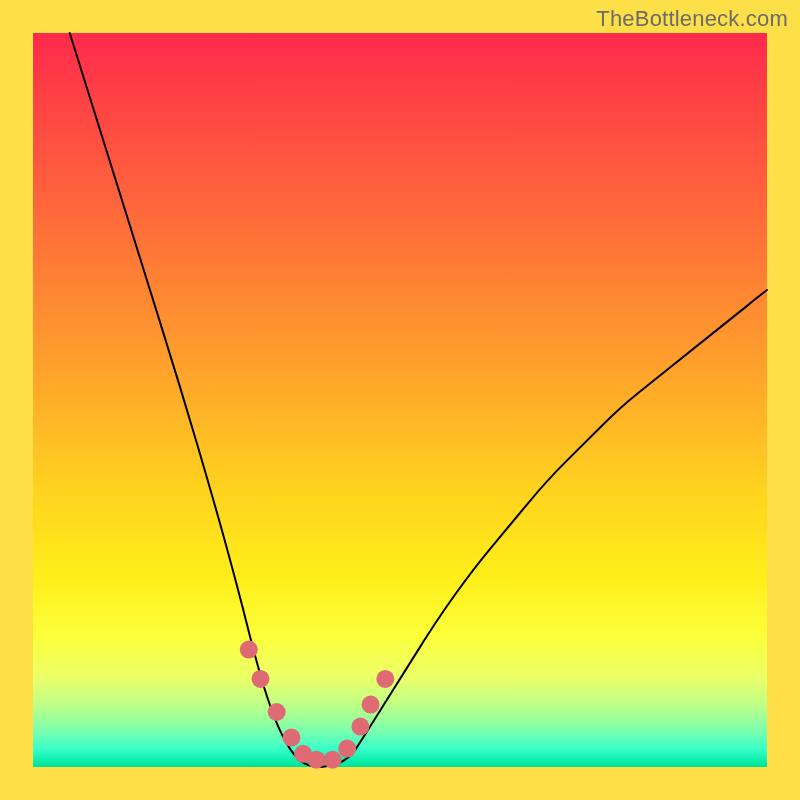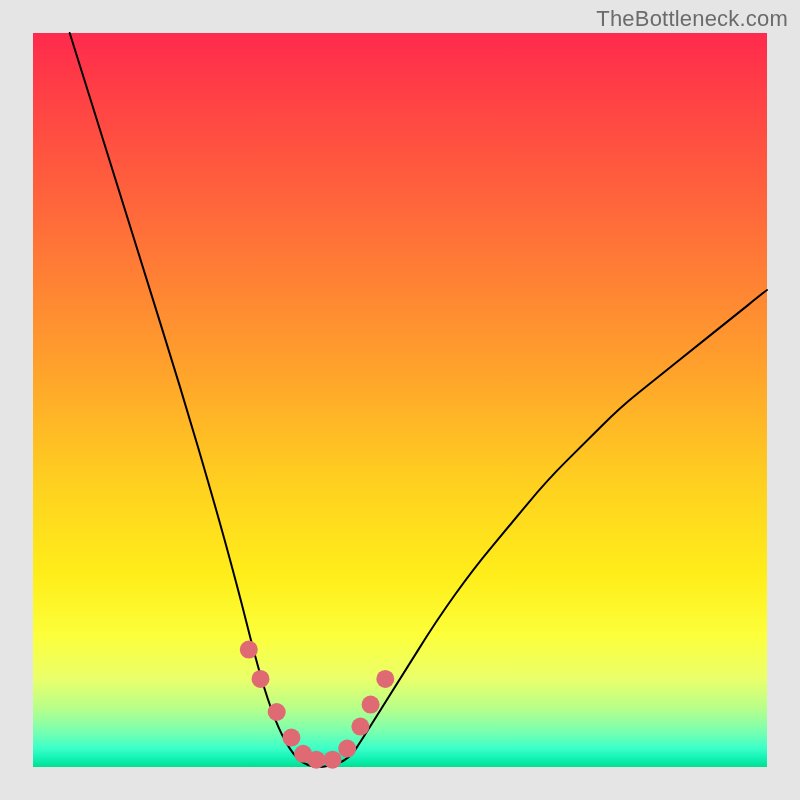--- a/index.html
+++ b/index.html
@@ -10,21 +10,21 @@
     background: #000000;
     overflow: hidden;
     font-family: Arial, Helvetica, sans-serif;
   }
   .frame {
     position: absolute;
     left: 0;
     top: 0;
     width: 800px;
     height: 800px;
-    background: #e5e5e5;
+    background: #fde047;
   }
   .plot {
     position: absolute;
     left: 33px;
     top: 33px;
     width: 734px;
     height: 734px;
     
     background: linear-gradient(
       to bottom,

